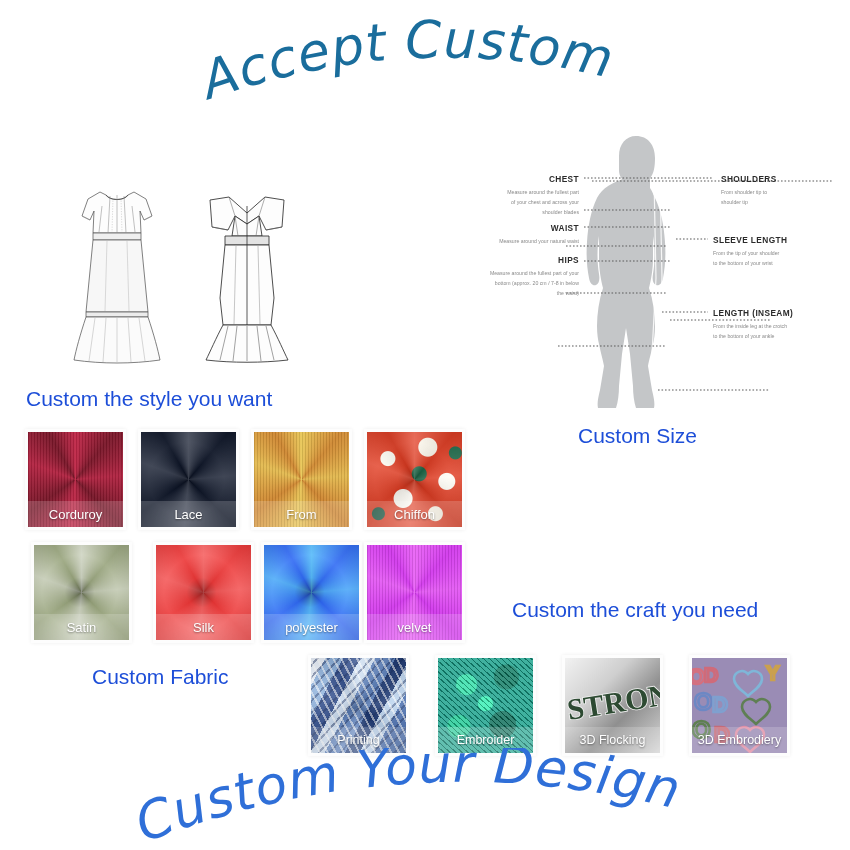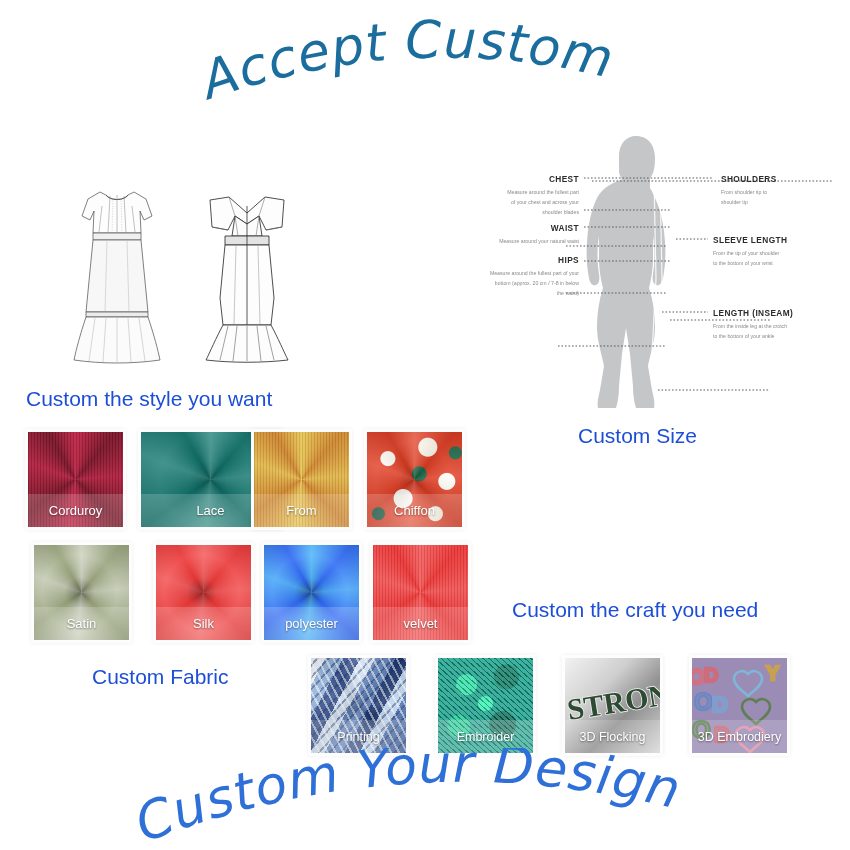--- a/index.html
+++ b/index.html
@@ -54,21 +54,21 @@
 
   
   .sw{
     position:absolute;width:95px;height:95px;
     background:#fff;
     box-shadow:0 0 0 3px #fdfdfd, 0 0 4px 3px rgba(0,0,0,.07);
     overflow:hidden;
   }
   .sw .tex{position:absolute;inset:0;}
   .sw .band{
-    position:absolute;left:0;right:0;bottom:0;height:33px;
+    position:absolute;left:0;right:0;bottom:0;height:26px;
     background:rgba(255,255,255,.18);
     display:flex;align-items:center;justify-content:center;
   }
   .sw .lbl{
     font-family:"Liberation Sans",sans-serif;
     font-size:13px;color:#ffffff;
     text-shadow:0 1px 2px rgba(0,0,0,.45);
     white-space:nowrap;
   }
   .sw.craft{width:95px;height:95px;}
@@ -294,21 +294,21 @@
   </div>
 
   <div class="caption" id="cap-size">Custom Size</div>
 
   <div class="sw" style="left:28px;  top:432px; background:#8e1a31;">
     <div class="tex swirl rib"></div>
     <div class="band">
       <span class="lbl">Corduroy</span>
     </div>
   </div>
-  <div class="sw" style="left:141px; top:432px; background:#0f766e;padding-left:44px;">
+  <div class="sw" style="left:141px; top:432px; background:#0f172a;">
     <div class="tex swirl" style="opacity:.55"></div>
     <div class="band">
       <span class="lbl">Lace</span>
     </div>
   </div>
   <div class="sw" style="left:254px; top:432px; background:#d79a3c;">
     <div class="tex swirl rib"></div>
     <div class="band">
       <span class="lbl">From</span>
     </div>
@@ -340,21 +340,21 @@
     <div class="band">
       <span class="lbl">Silk</span>
     </div>
   </div>
   <div class="sw" style="left:264px; top:545px; background:#3b82f6;">
     <div class="tex swirl"></div>
     <div class="band">
       <span class="lbl">polyester</span>
     </div>
   </div>
-  <div class="sw" style="left:367px; top:545px; background:#ef4444;margin-left:6px;">
+  <div class="sw" style="left:367px; top:545px; background:#d946ef;">
     <div class="tex swirl rib"></div>
     <div class="band">
       <span class="lbl">velvet</span>
     </div>
   </div>
 
   <div class="caption" id="cap-fabric">Custom Fabric</div>
   <div class="caption" id="cap-craft">Custom the craft you need</div>
 
   <div class="sw craft" style="left:311px; top:658px; background:#4a6fb0;">

